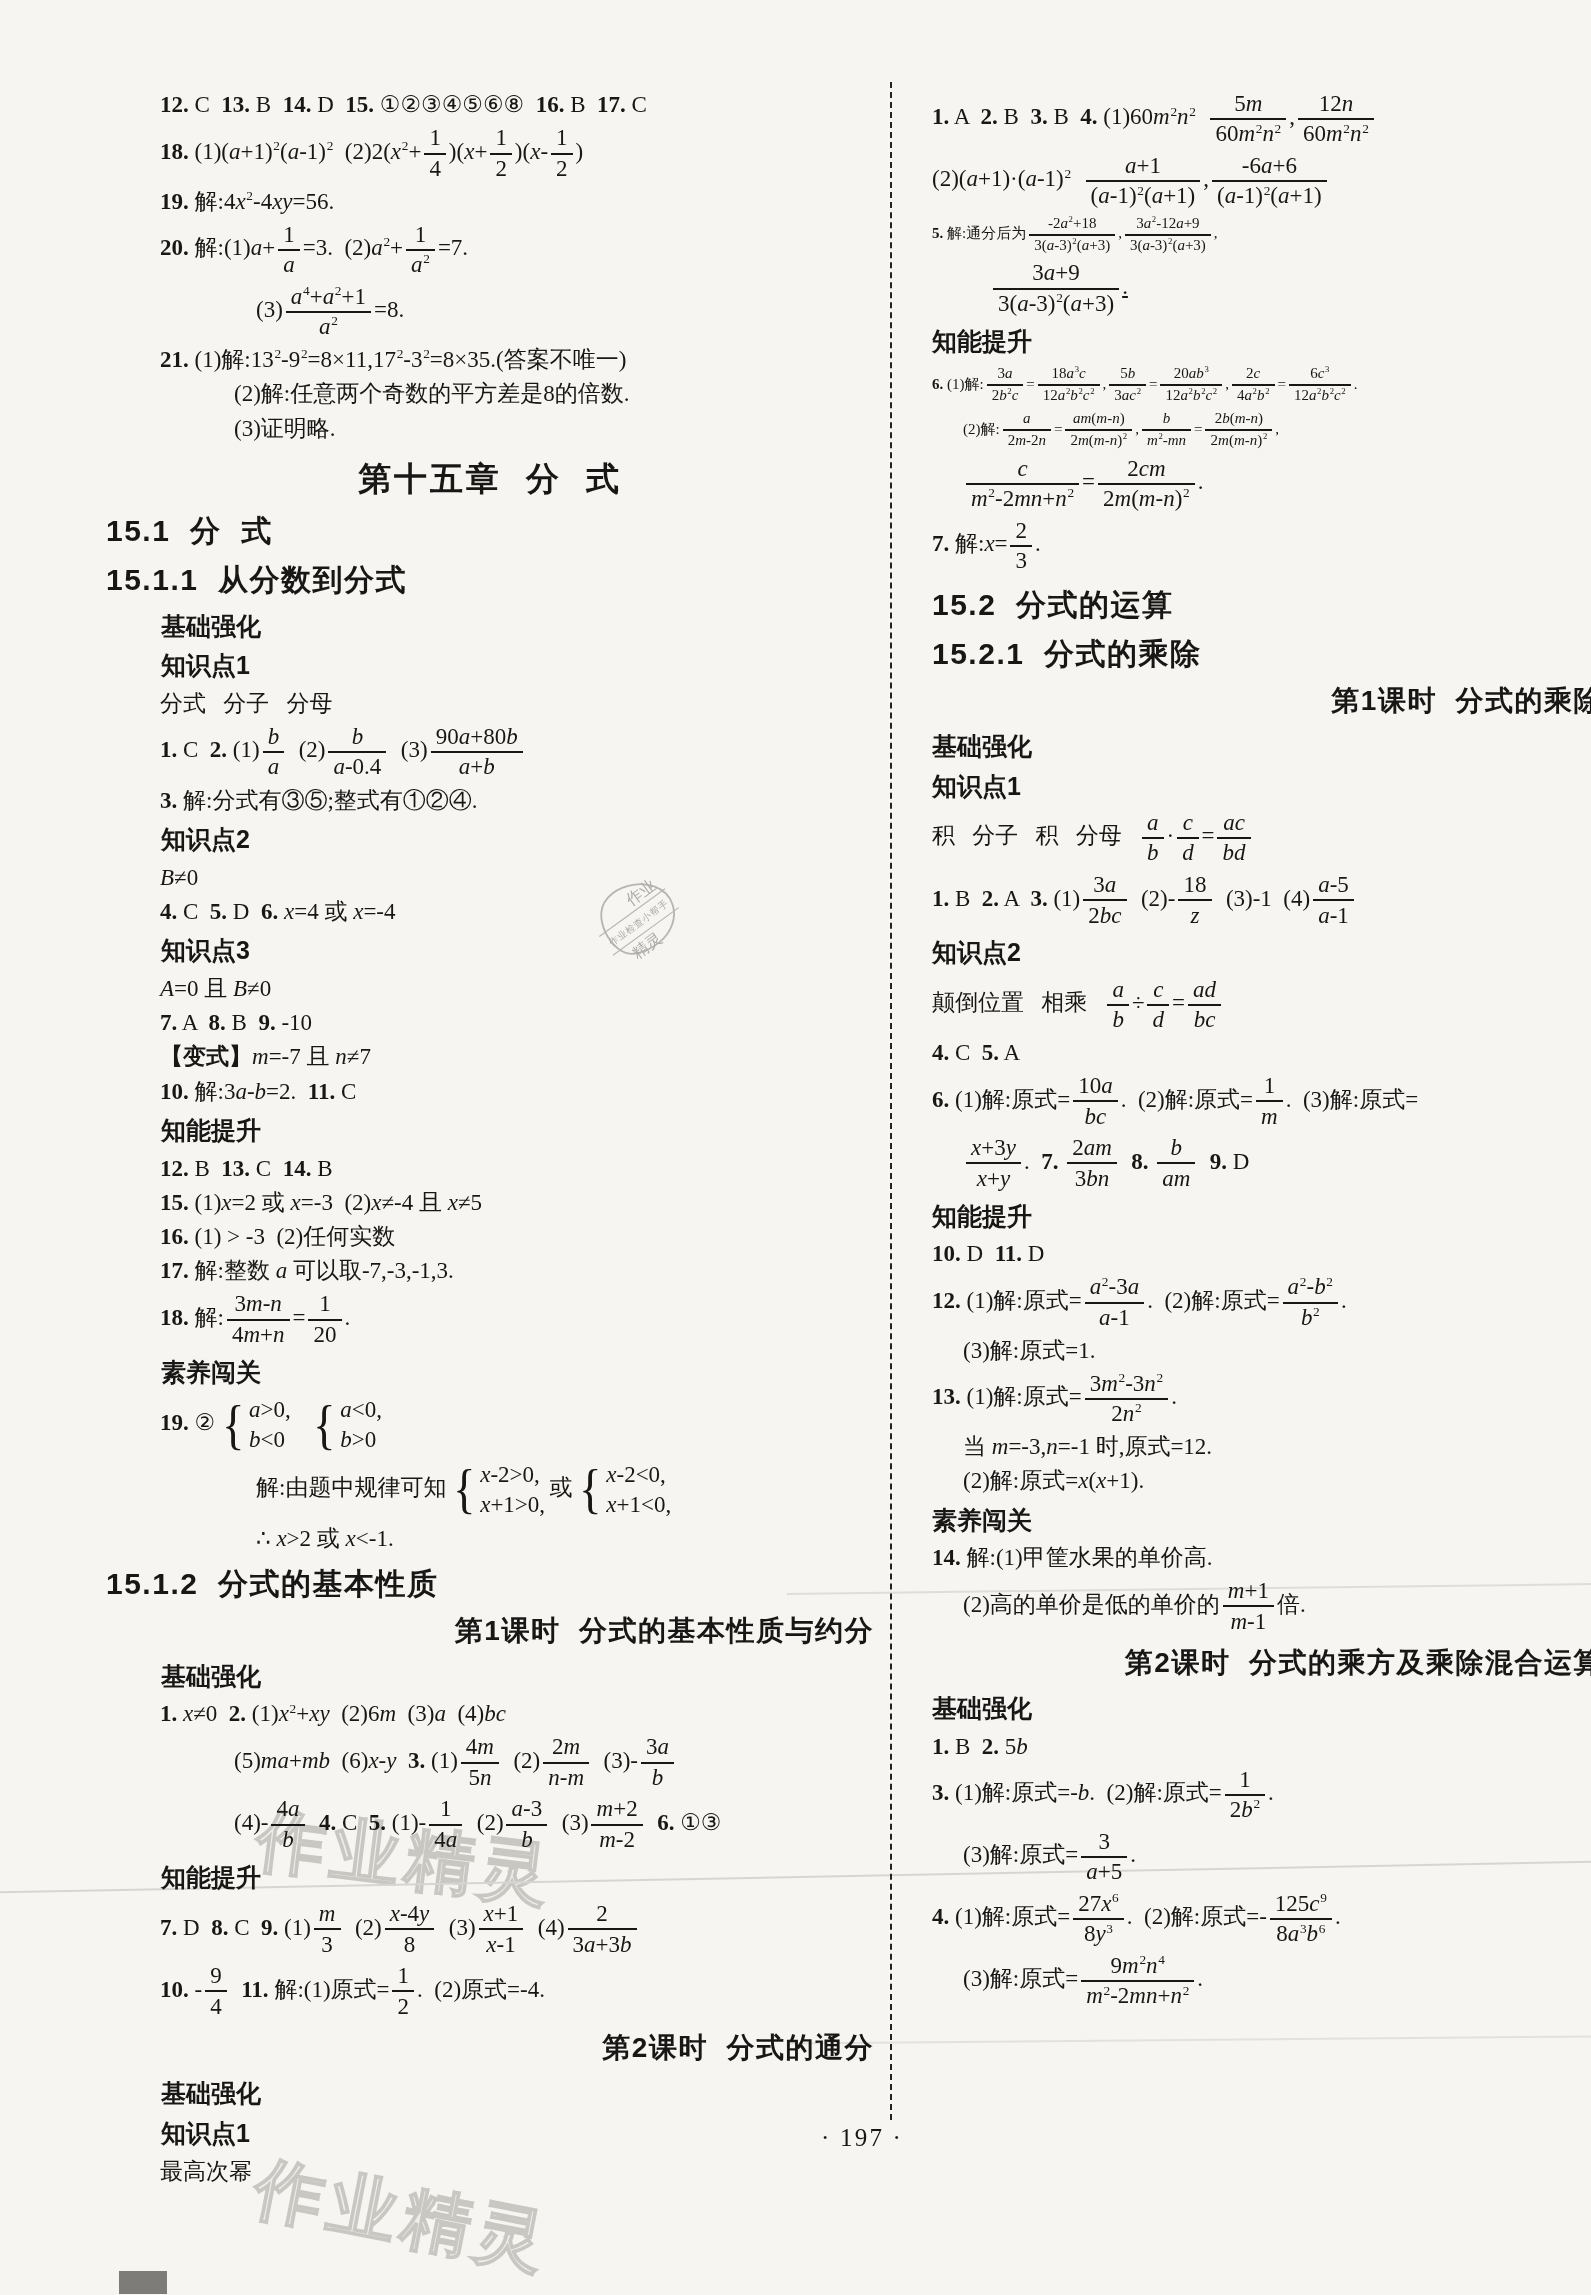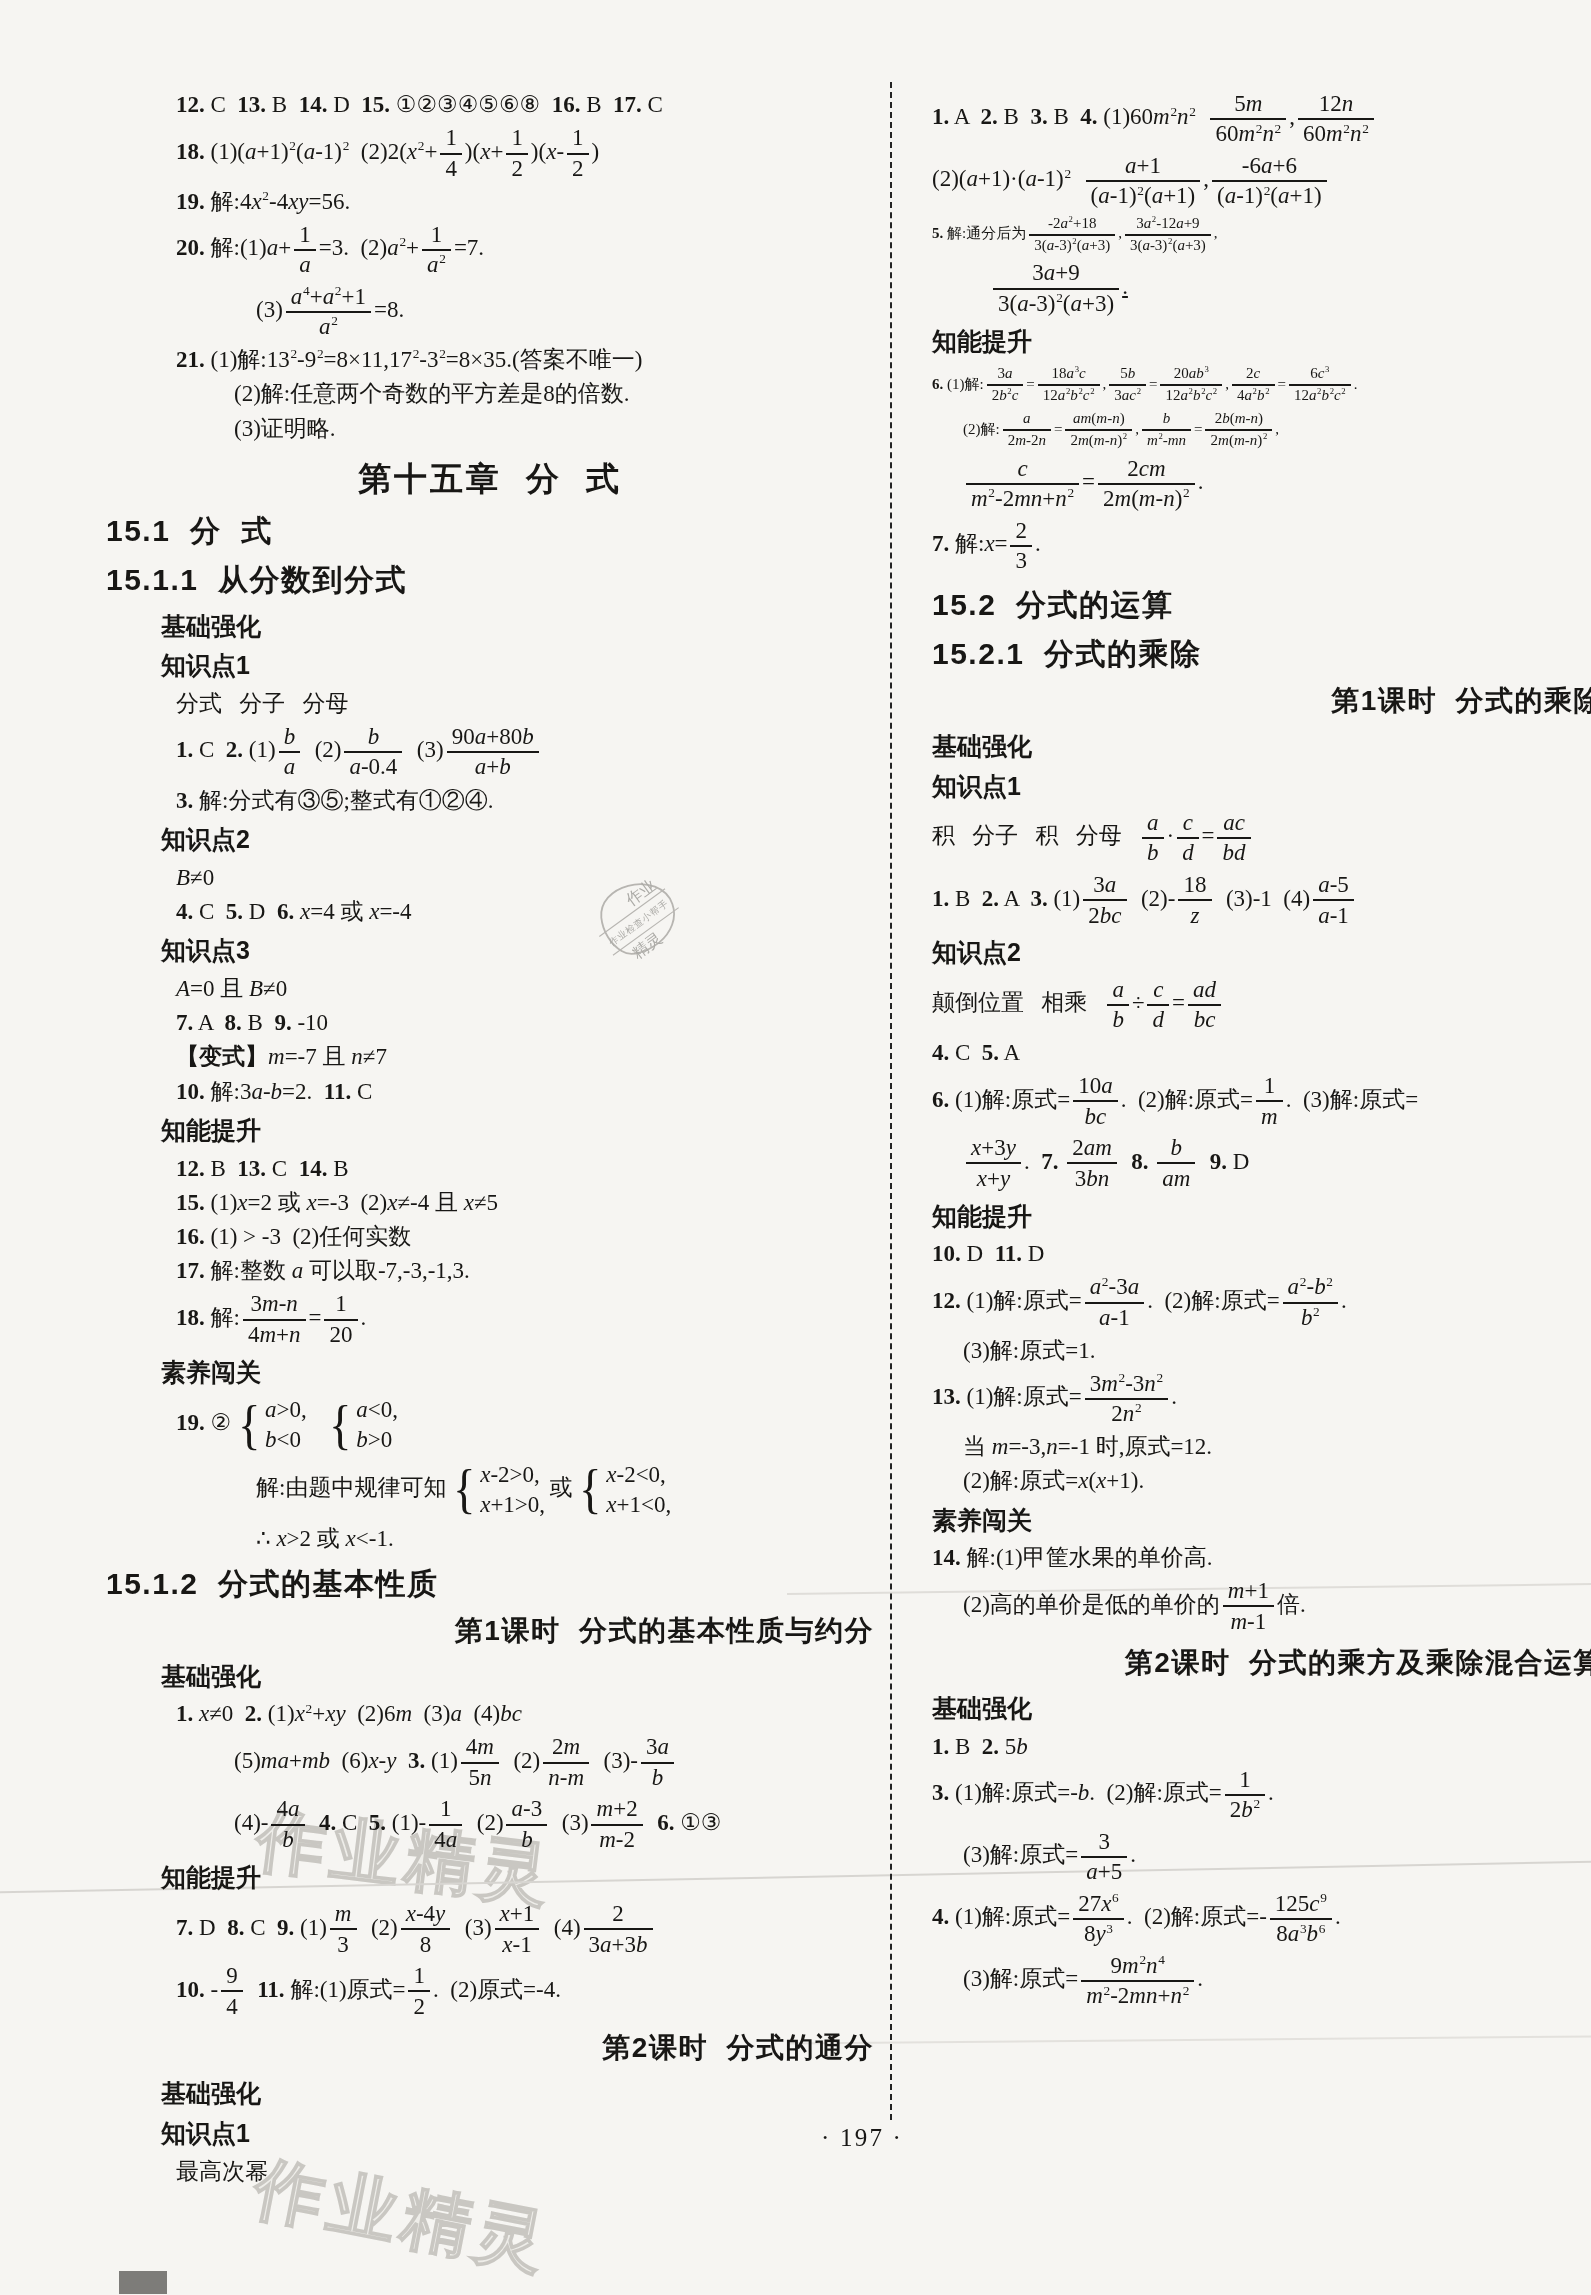--- a/index.html
+++ b/index.html
@@ -4,21 +4,21 @@
 <style>
   html,body{margin:0;padding:0;}
   body{width:1592px;height:2295px;position:relative;background:#f6f5f2;
        font-family:"Liberation Serif","DejaVu Serif",serif;color:#181715;
        font-size:23px;overflow:hidden;}
   #paper{position:absolute;inset:0;}
   .col{position:absolute;top:86px;z-index:2;}
   #left-col{left:106px;width:768px;}
   #right-col{left:932px;width:671px;}
   .ln{margin:4.4px 0;white-space:pre-wrap;line-height:1.3;}
-  #left-col .a{margin-left:70px;}
+  #left-col .a{margin-left:54px;}
   #left-col .i{margin-left:128px;}
   #left-col .i2{margin-left:150px;}
   #right-col .a{margin-left:0;}
   #right-col .i{margin-left:31px;}
   #right-col .i2{margin-left:58px;text-decoration:underline;}
   .t{font-size:15px;}
   .h{font-weight:bold;font-size:25px;margin:7.3px 0 7.3px 55px;
      font-family:"Liberation Sans","DejaVu Sans",sans-serif;}
   #right-col .h{margin-left:0;}
   .h1{font-weight:bold;text-align:center;font-size:33px;margin:14.6px 0 10.2px;

